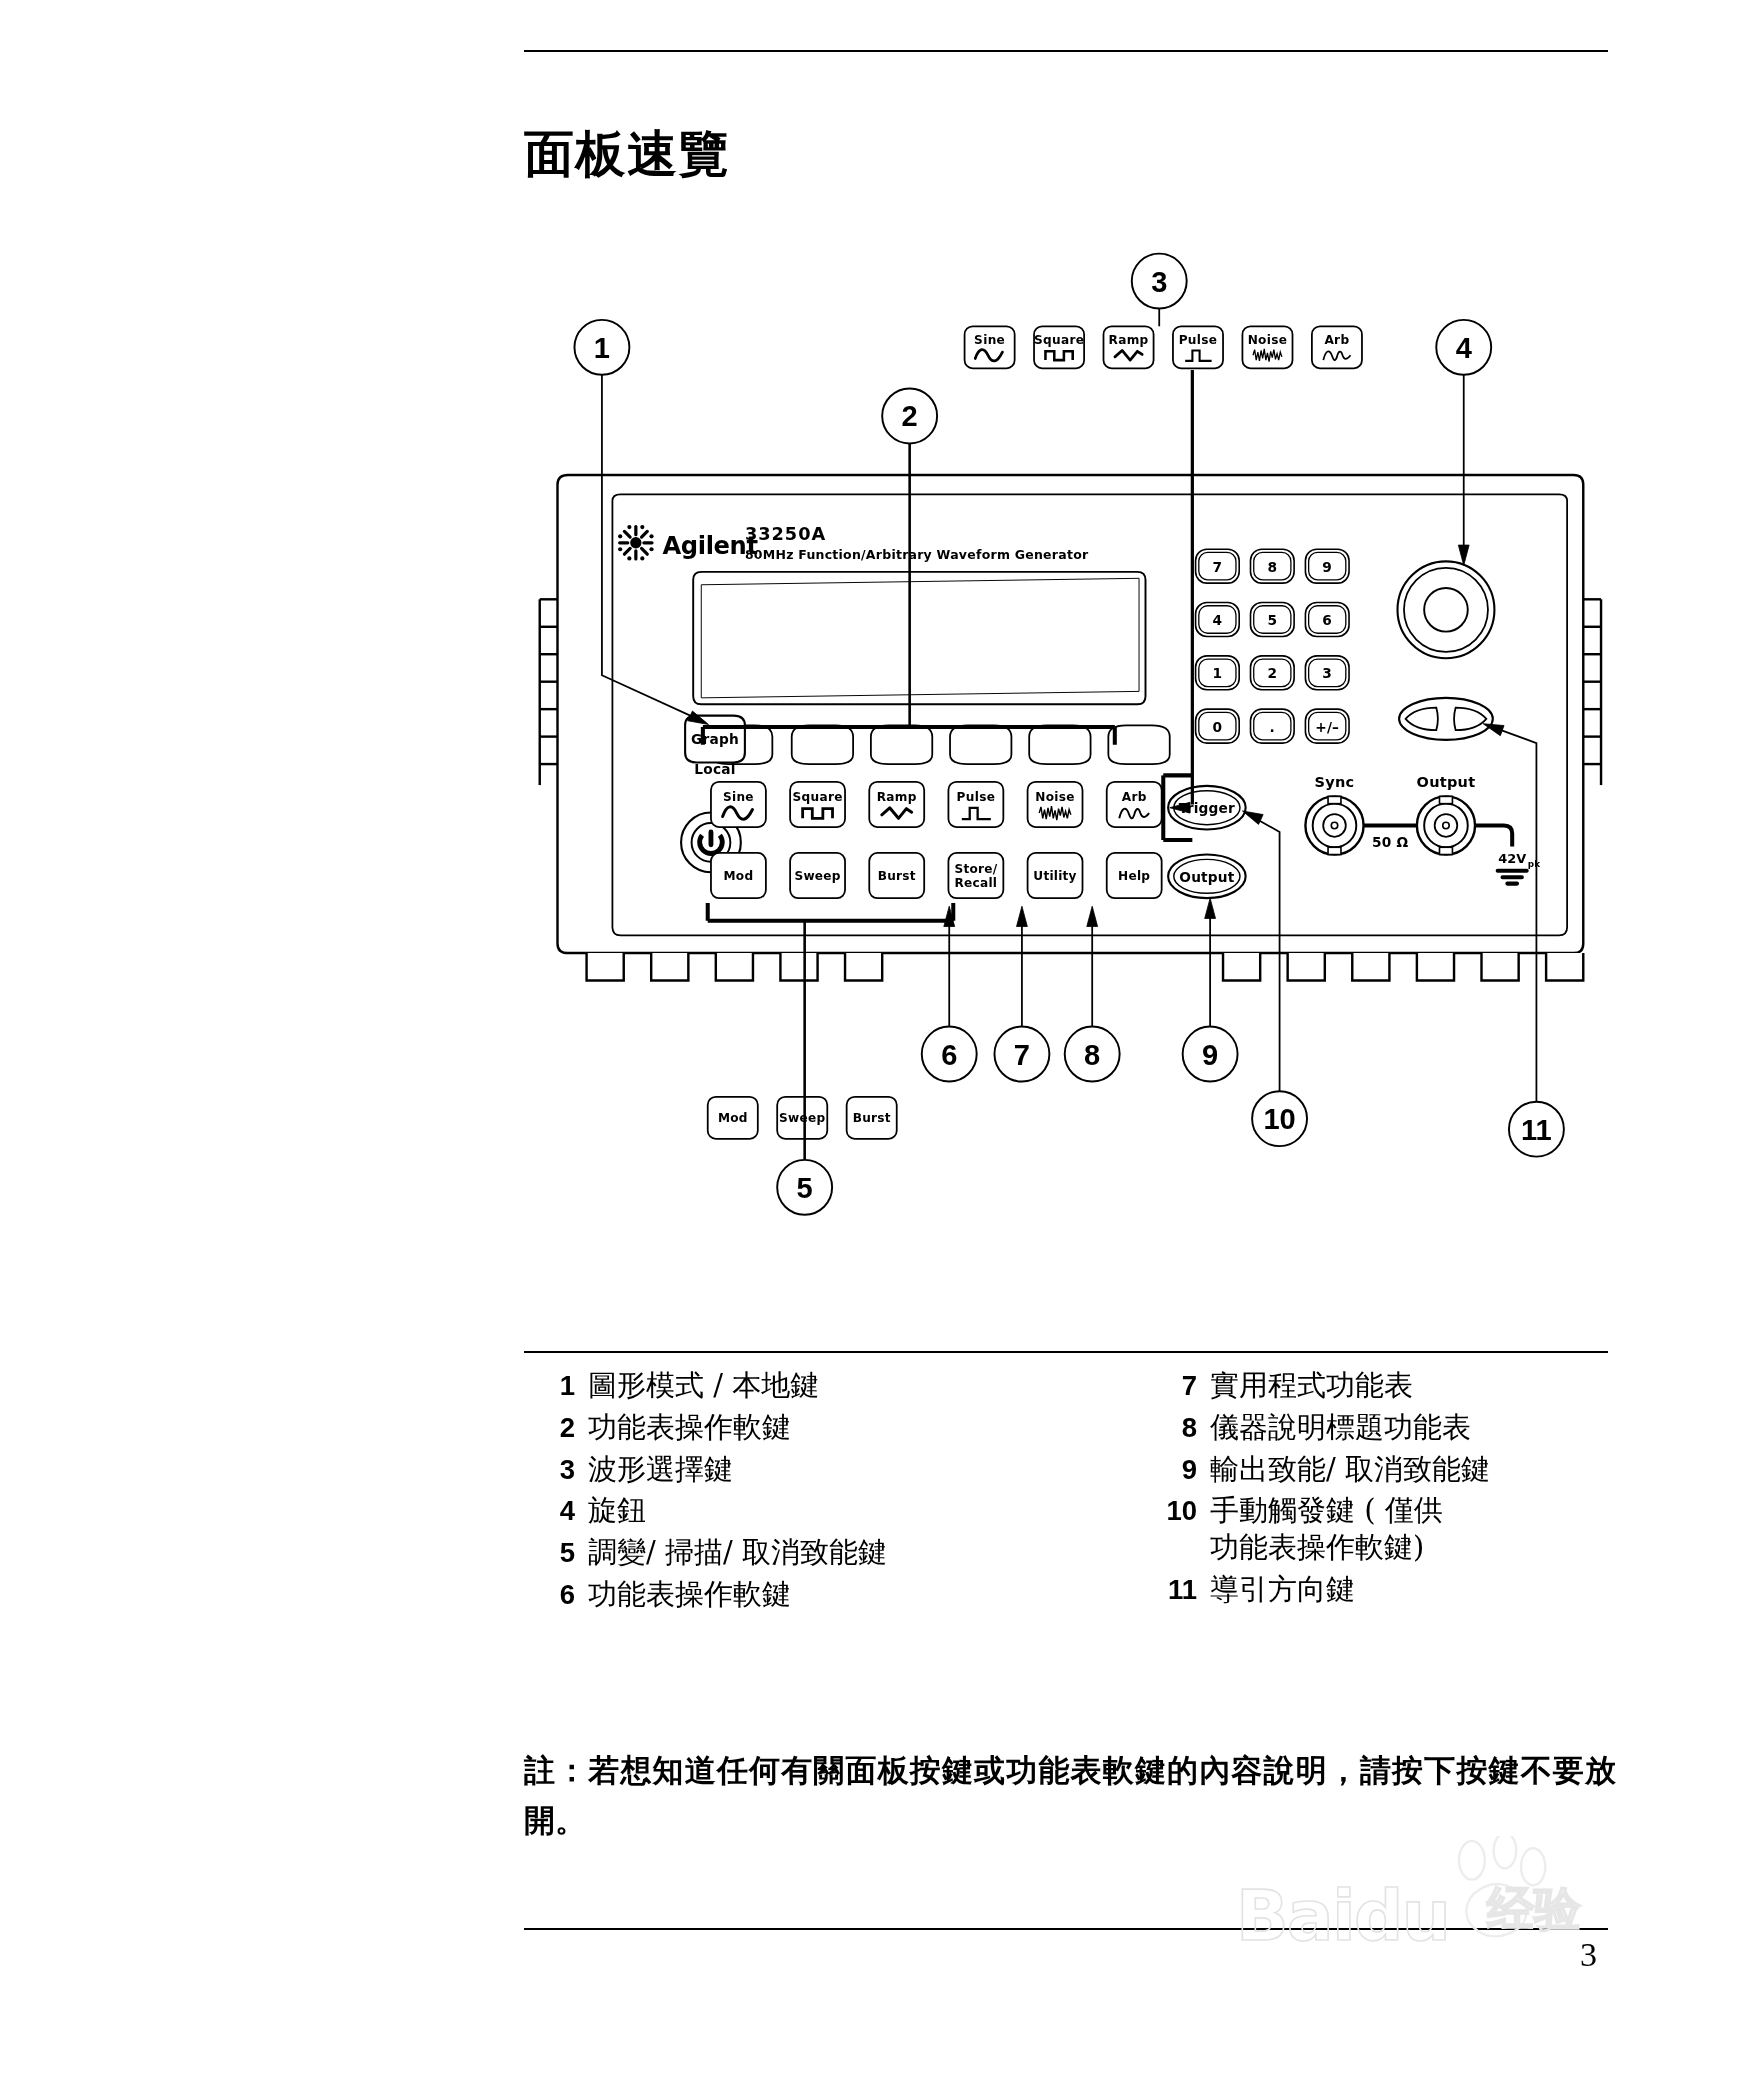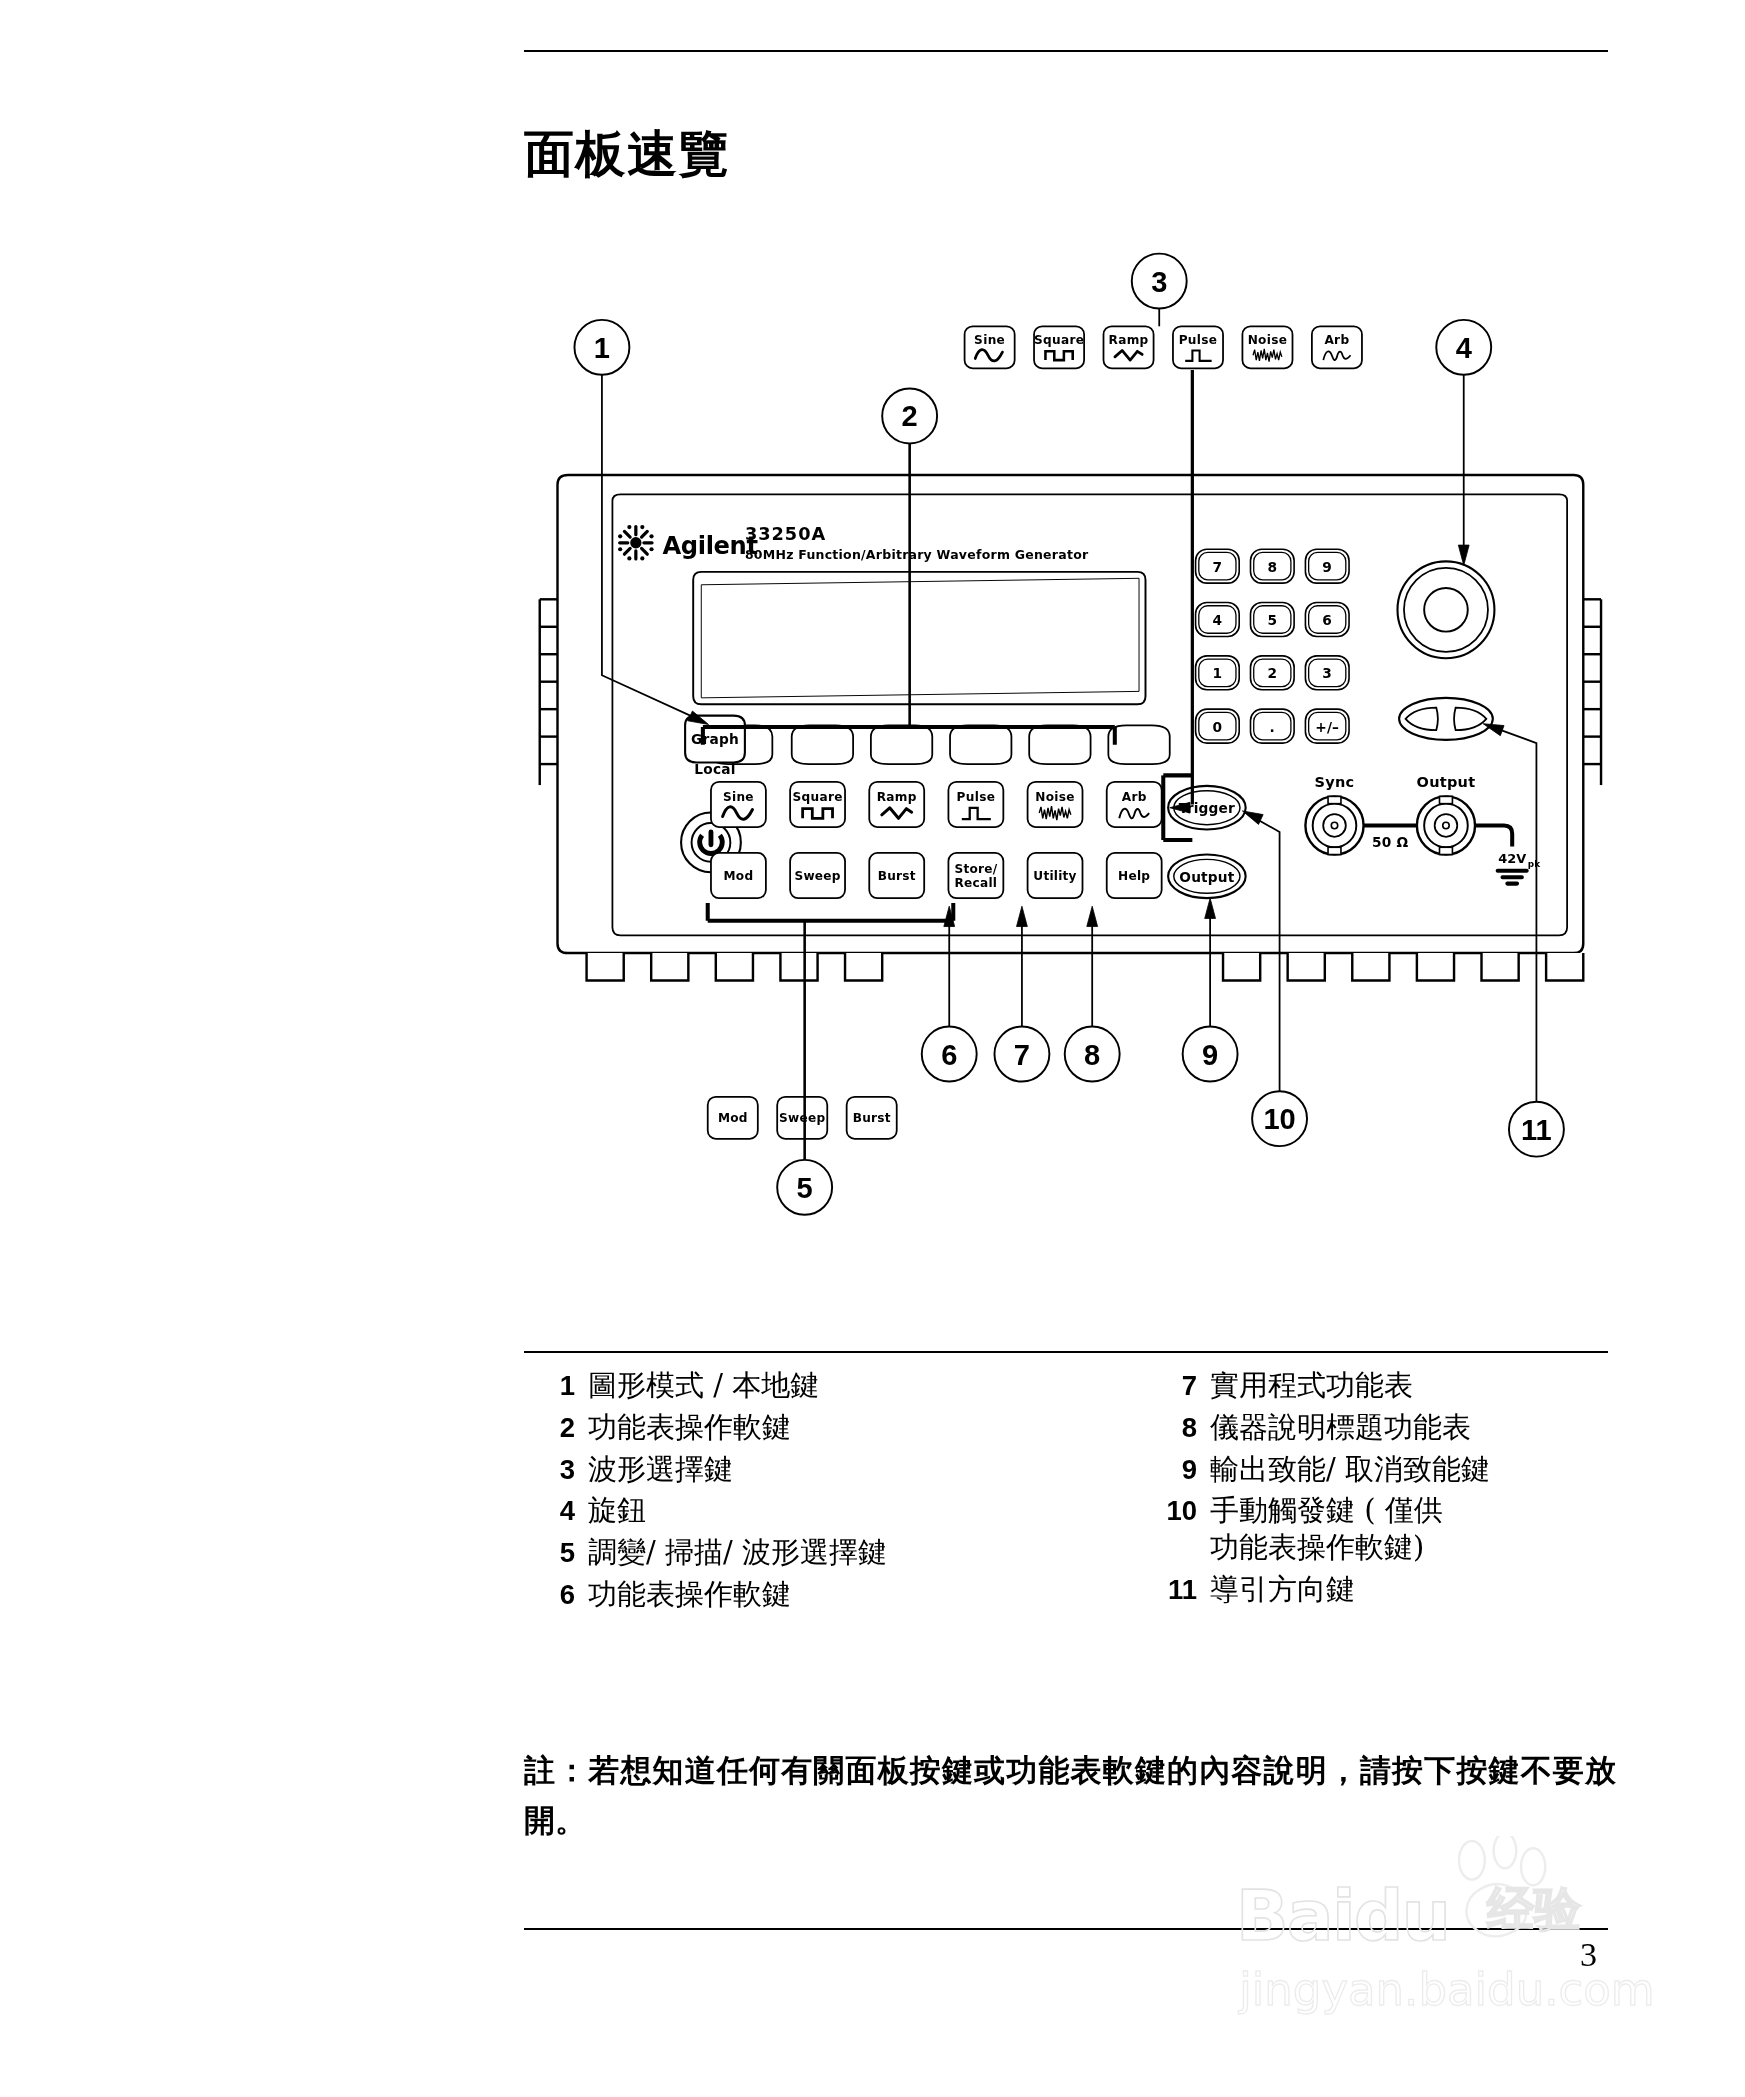--- a/index.html
+++ b/index.html
@@ -428,21 +428,21 @@
     <div class="legend-item">
       <div class="legend-num">3</div>
       <div class="legend-text">波形選擇鍵</div>
     </div>
     <div class="legend-item">
       <div class="legend-num">4</div>
       <div class="legend-text">旋鈕</div>
     </div>
     <div class="legend-item">
       <div class="legend-num">5</div>
-      <div class="legend-text">調變/ 掃描/ 波形選擇鍵</div>
+      <div class="legend-text">調變/ 掃描/ 取消致能鍵</div>
     </div>
     <div class="legend-item">
       <div class="legend-num">6</div>
       <div class="legend-text">功能表操作軟鍵</div>
     </div>
   </div>
 <div class="legend-col" id="legend-right">
     <div class="legend-item">
       <div class="legend-num">7</div>
       <div class="legend-text">實用程式功能表</div>
@@ -474,15 +474,14 @@
   <svg class="wm-paw" viewBox="0 0 170 130">
     <g fill="none" stroke="#ededed" stroke-width="3">
       <ellipse cx="52" cy="30" rx="16" ry="24"></ellipse>
       <ellipse cx="93" cy="18" rx="14" ry="22"></ellipse>
       <ellipse cx="128" cy="38" rx="15" ry="23"></ellipse>
       <path d="M60,118 C38,104 42,78 62,66 C80,55 100,58 112,74 C126,92 120,112 100,120 C86,126 72,126 60,118 Z"></path>
     </g>
   </svg>
   <div class="wm-main">Baidu</div>
   <div class="wm-cn">经验</div>
-  <div class="wm-url">jingyan.baidu.com</div>
 </div>
 
 
 </body></html>

